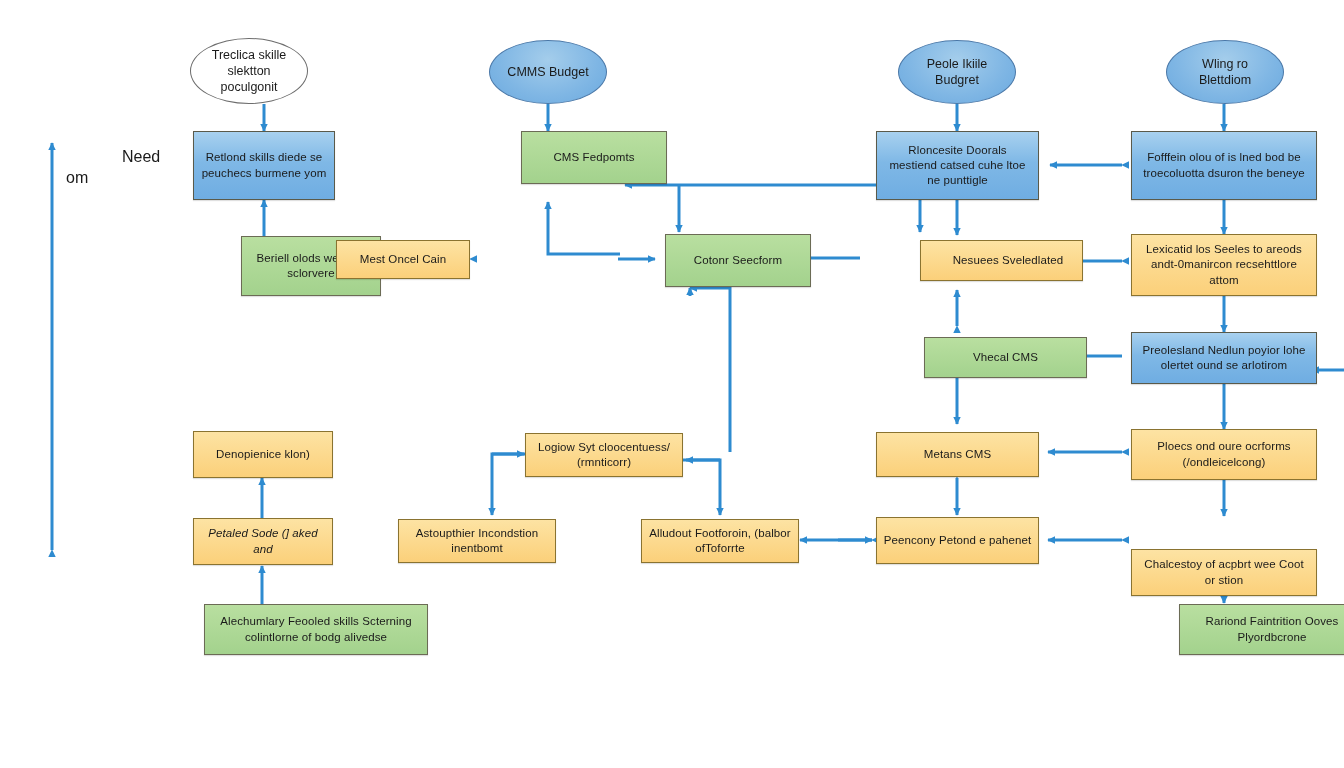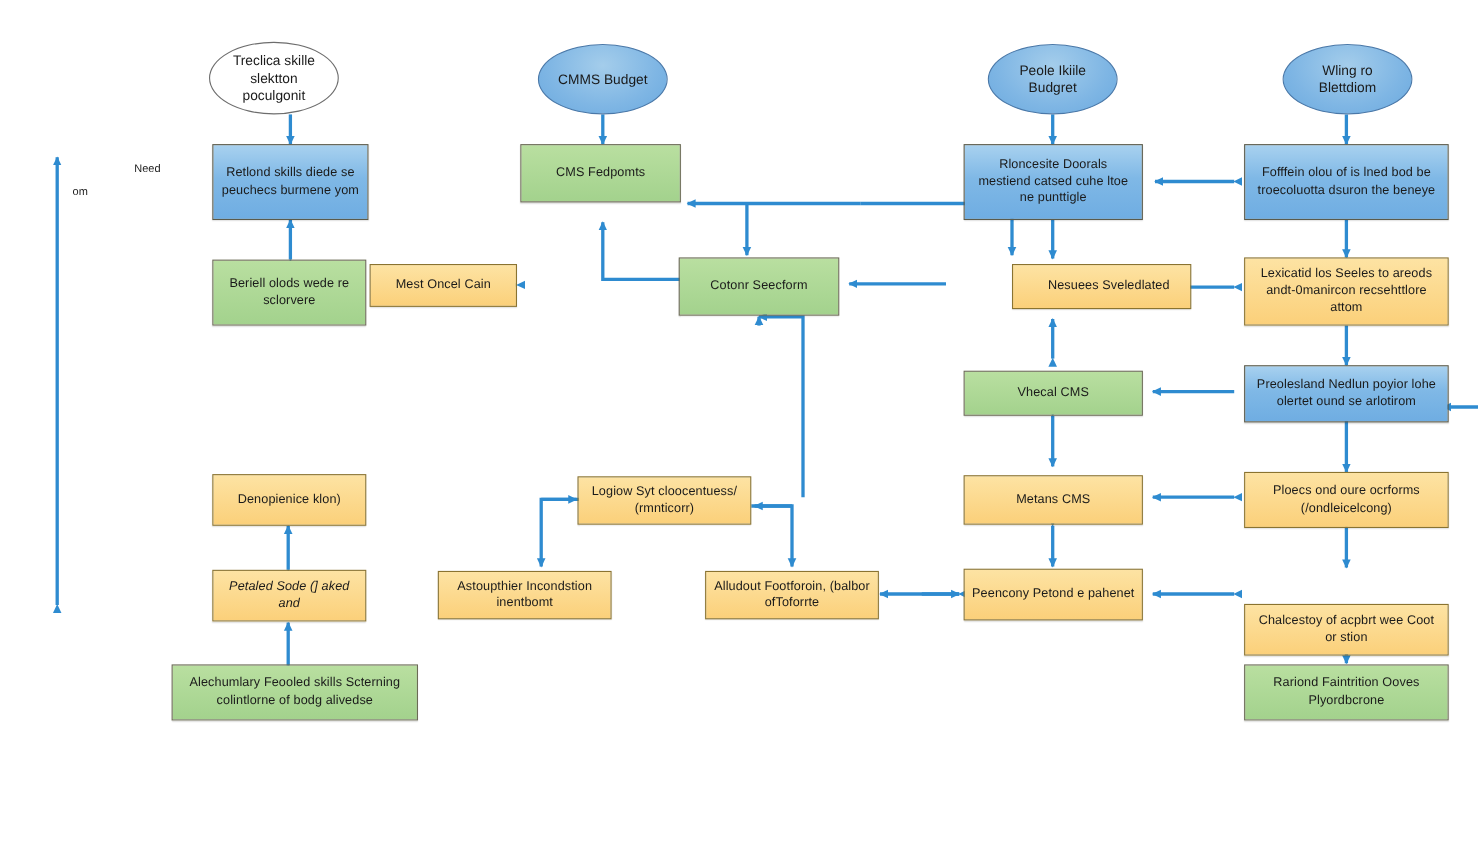--- a/index.html
+++ b/index.html
@@ -30,20 +30,21 @@
   .blue{
     background:linear-gradient(180deg,#a8d1ef 0%,#7fb8e6 45%,#6fade2 100%);
     border:1px solid #5a5a4a;
     box-shadow:0 1px 1px rgba(0,0,0,.12);
   }
   .green{
     background:linear-gradient(180deg,#b6ddא 0%,#a6d590 100%);
     background:linear-gradient(180deg,#b9dfa0 0%,#a3d28d 100%);
     border:1px solid #6b6b55;
     box-shadow:0 1px 1px rgba(0,0,0,.12);
+    margin-left:48px;
   }
   .orange{
     background:linear-gradient(180deg,#fde3a3 0%,#fbd07a 100%);
     border:1px solid #8a7330;
     box-shadow:0 1px 1px rgba(0,0,0,.12);
   }
 
   .ellipse{
     position:absolute;
     box-sizing:border-box;
@@ -60,21 +61,21 @@
     background:radial-gradient(ellipse at 50% 30%,#a4cdeb 0%,#7fb6e4 60%,#6aa9df 100%);
     border:1px solid #4a78a8;
   }
   .ellipse.hollow{
     background:#ffffff;
     border:1px solid #6d6d6d;
   }
 
   .freelabel{
     position:absolute;
-    font-size:10px;
+    font-size:16px;
     color:#1a1a1a;
     z-index:3;
     white-space:nowrap;
   }
 </style>
 </head>
 <body>
 
 <div id="canvas">
 

